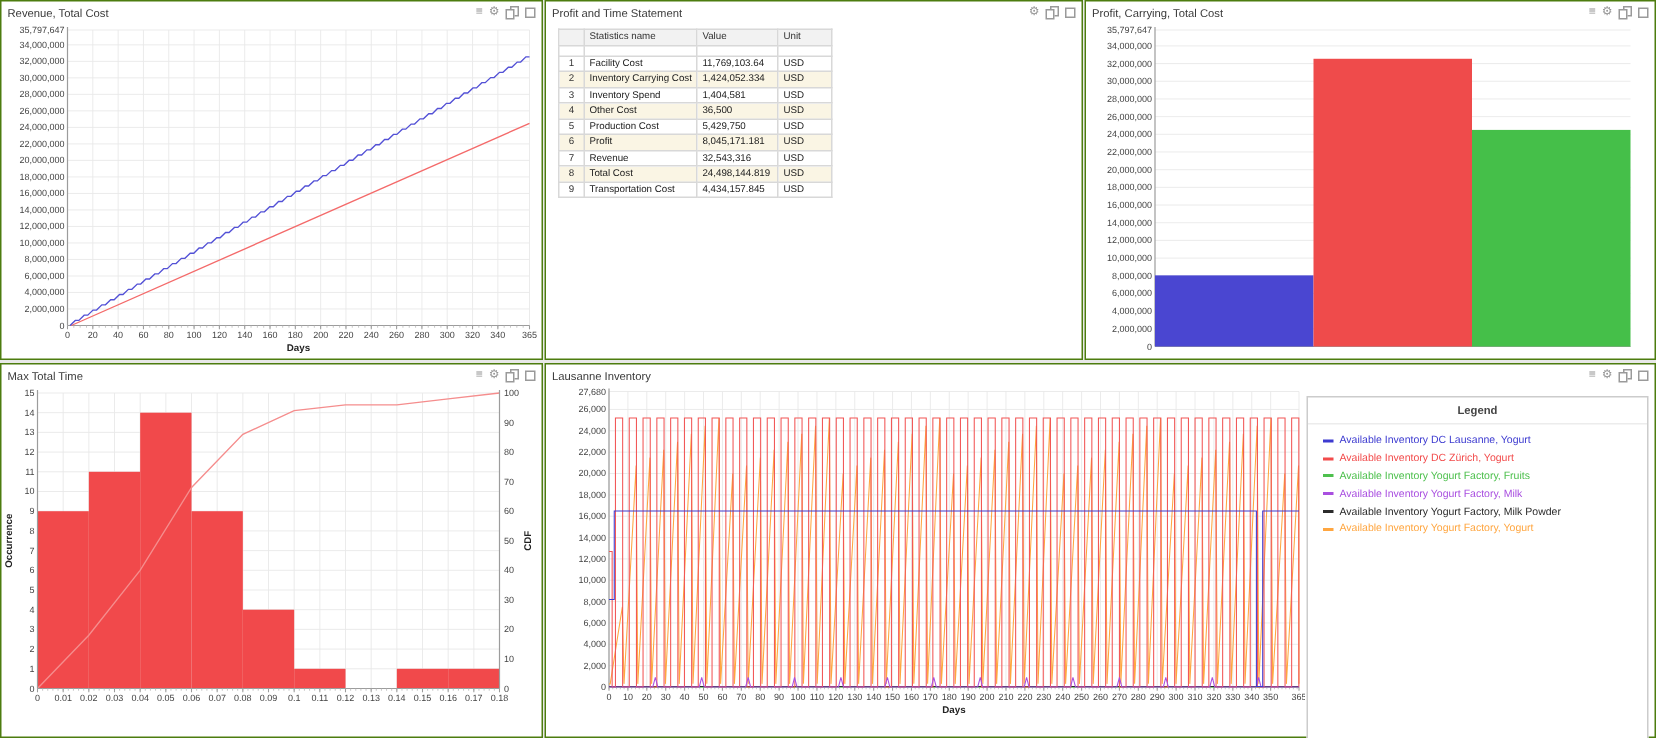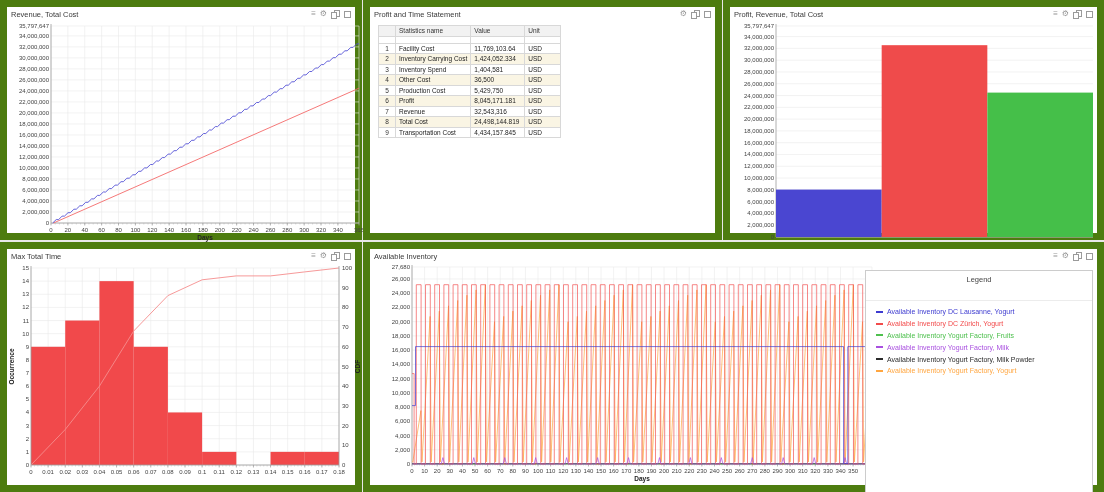--- a/index.html
+++ b/index.html
@@ -1,18 +1,18 @@
 <!DOCTYPE html>
 <html><head>
 <meta charset="utf-8">
 <style>
   html,body{margin:0;padding:0;}
   body{font-family:"Liberation Sans",sans-serif;background:#e8e8e8;}
   .app{position:relative;width:1104px;height:492px;background:#e8e8e8;overflow:hidden;}
-  .panel{position:absolute;background:#fff;border:7px solid #4d7c0f;box-sizing:border-box;}
+  .panel{position:absolute;background:#fff;border:1px solid #4d7c0f;box-sizing:border-box;}
   #p1{left:0;top:0;width:362px;height:240px;}
   #p2{left:363px;top:0;width:359px;height:240px;}
   #p3{left:723px;top:0;width:381px;height:240px;}
   #p4{left:0;top:242px;width:362px;height:250px;}
   #p5{left:363px;top:242px;width:741px;height:250px;}
   .phead{height:13px;display:flex;align-items:center;justify-content:space-between;padding:1px 4px 0 4px;box-sizing:border-box;}
   .ptitle{font-size:7.5px;color:#3a3a3a;white-space:nowrap;}
   .picons{display:flex;gap:4px;align-items:center;}
   .ic{color:#979797;font-size:8px;line-height:8px;cursor:pointer;}
   .ic-copy{position:relative;width:9px;height:9px;cursor:pointer;}
@@ -26,21 +26,21 @@
   #pnl-table th{background:#f2f2f2;color:#333;}
   #pnl-table .frow td{height:7px;background:#fff;}
   #pnl-table col.c0{width:17px;}
   #pnl-table col.c1{width:68px;}
   #pnl-table col.c2{width:54px;}
   #pnl-table col.c3{width:36px;}
   #pnl-table tbody tr:nth-child(even){background:#faf5e4;}
   #pnl-table td.num{text-align:center;color:#333;}
   
   .legendbox{position:absolute;right:4px;top:8px;width:228px;height:234px;border:1px solid #ccc;background:#fff;box-sizing:border-box;}
-  .ltitle{text-align:center;font-size:7.5px;color:#444;padding:4px 0 16px 0;border-bottom:1px solid #ececec;}
+  .ltitle{text-align:center;font-size:7.5px;color:#444;padding:4px 0 4px 0;border-bottom:1px solid #ececec;font-weight:bold;}
   .litems{padding:5px 2px 0 2px;}
   .litem{display:flex;align-items:center;gap:4px;padding:2.4px 8px;font-size:7px;white-space:nowrap;}
   .ldash{width:7px;height:2px;flex:none;}
   .invwrap{position:relative;width:100%;height:234px;}
 </style>
 </head>
 <body>
 
 <div class="app">
 
@@ -316,21 +316,21 @@
             <td>Transportation Cost</td>
             <td>4,434,157.845</td>
             <td>USD</td>
           </tr>
         </tbody>
     </table>
   </section>
 
   <section class="panel" id="p3">
     <div class="phead">
-      <span class="ptitle">Profit, Revenue, Total Cost</span>
+      <span class="ptitle">Profit, Carrying, Total Cost</span>
       <span class="picons">
         <span class="ic">≡</span>
         <span class="ic">⚙</span>
         <span class="ic-copy"></span>
         <span class="ic-expand"></span>
       </span>
     </div>
     <svg id="chart-bar" width="379" height="225">
         <line x1="46" x2="363" y1="217" y2="217" stroke="#e9e9e9" stroke-width="0.6"></line>
         <text x="44" y="219" text-anchor="end" font-size="6" fill="#444">0</text>
@@ -592,21 +592,21 @@
         <text x="314.8888888888889" y="211.5" text-anchor="middle" font-size="6" fill="#444">0.17</text>
         <line x1="332" x2="332" y1="203" y2="205.5" stroke="#9c9c9c" stroke-width="0.7"></line>
         <text x="332" y="211.5" text-anchor="middle" font-size="6" fill="#444">0.18</text>
         <text x="7" y="104.5" text-anchor="middle" font-size="6.5" fill="#222" font-weight="bold" transform="rotate(-90 7 104.5)">Occurrence</text>
         <text x="353" y="104.5" text-anchor="middle" font-size="6.5" fill="#222" font-weight="bold" transform="rotate(-90 353 104.5)">CDF</text>
       </svg>
   </section>
 
   <section class="panel" id="p5">
     <div class="phead">
-      <span class="ptitle">Available Inventory</span>
+      <span class="ptitle">Lausanne Inventory</span>
       <span class="picons">
         <span class="ic">≡</span>
         <span class="ic">⚙</span>
         <span class="ic-copy"></span>
         <span class="ic-expand"></span>
       </span>
     </div>
     <div class="invwrap">
       <svg id="chart-inv" width="506" height="234">
           <line x1="42" x2="502" y1="202" y2="202" stroke="#e9e9e9" stroke-width="0.6"></line>

